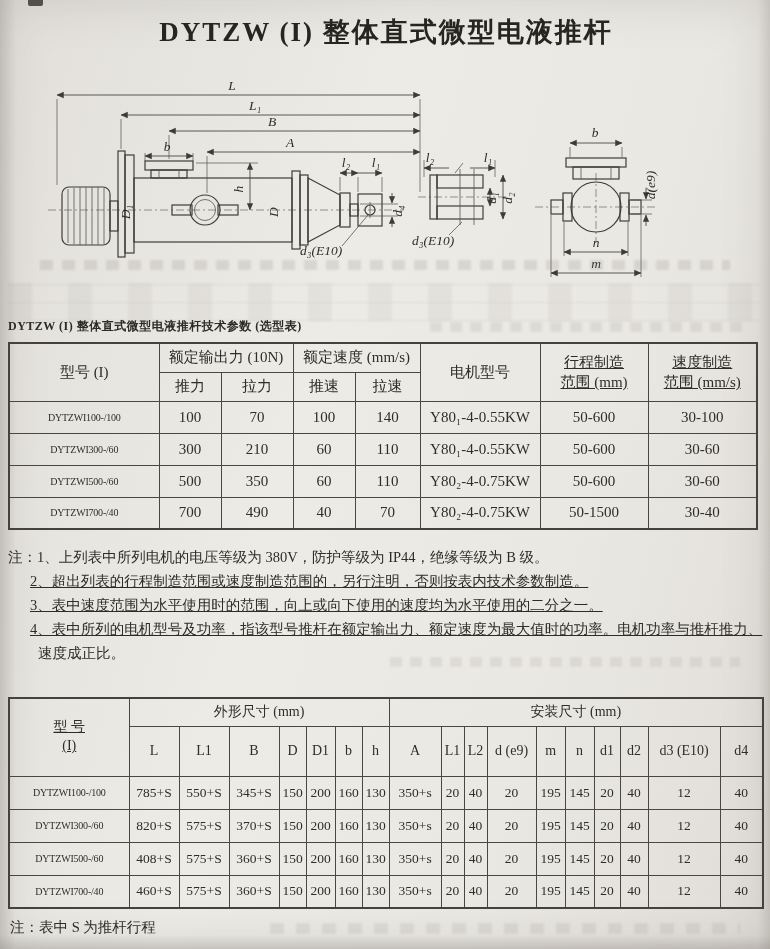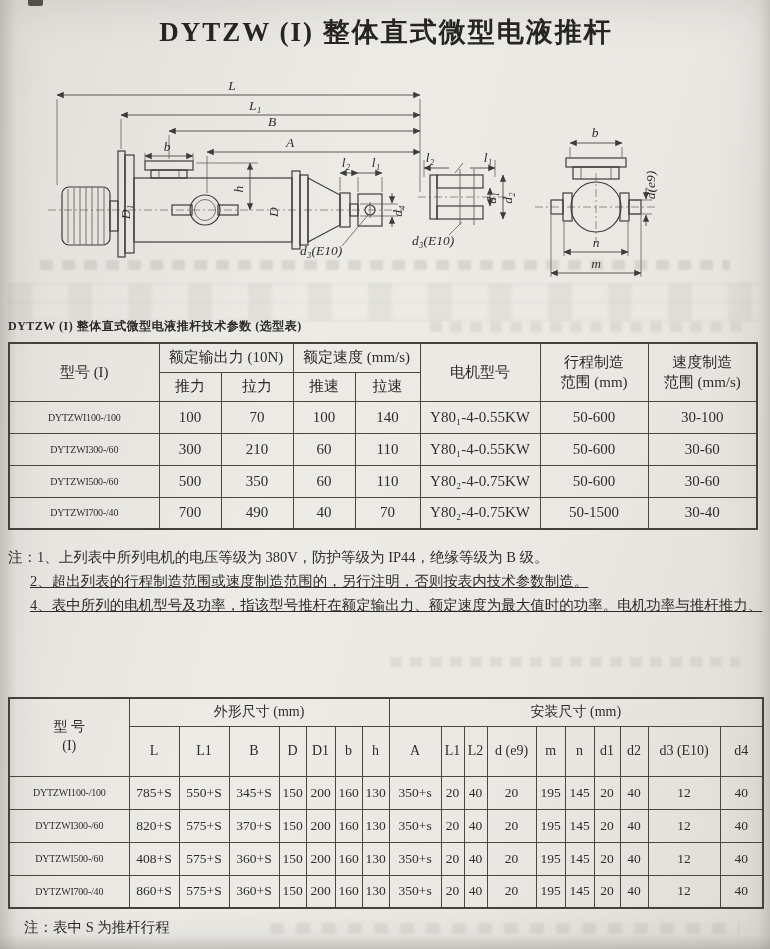--- a/index.html
+++ b/index.html
@@ -26,25 +26,25 @@
   .sec-label{position:absolute;left:8px;font-size:12px;font-weight:bold;letter-spacing:.5px;color:#2c2b28;}
   table{border-collapse:collapse;table-layout:fixed;position:absolute;left:8px;}
   .t1{top:342px;width:748px;border:2px solid #45423d;}
   .t2{top:697px;width:754px;border:2px solid #45423d;}
   th,td{border:1px solid #4a4741;text-align:center;vertical-align:middle;padding:0 1px;font-weight:normal;color:#2f2d29;}
   .t1 th{font-size:15px;}
   .t1 td{font-size:15px;}
   .t1 td.model,.t2 td.model{font-size:10px;letter-spacing:-.2px;}
   .t2 th{font-size:14px;}
   .t2 td{font-size:13.5px;}
-  .hdr2{line-height:1.35;}
+  .hdr2{line-height:1.35;text-decoration:underline;}
   .notes{position:absolute;top:545px;left:8px;font-size:14.5px;line-height:24px;color:#2e2c29;}
   .nl1{padding-left:22px;text-decoration:underline;}
   .nl2{padding-left:30px;}
-  .note2{position:absolute;top:918px;left:24px;font-size:14.5px;color:#2e2c29;}
+  .note2{position:absolute;top:918px;left:10px;font-size:14.5px;color:#2e2c29;}
   .ghost{position:absolute;filter:blur(1.3px);pointer-events:none;}
   .gh-a{top:260px;left:40px;width:690px;height:10px;opacity:.55;
     background:repeating-linear-gradient(90deg, rgba(122,115,105,.30) 0 13px, transparent 13px 22px);}
   .gh-b{top:283px;left:8px;width:752px;height:38px;opacity:.5;
     background:
       repeating-linear-gradient(0deg, rgba(122,115,105,.22) 0 1px, transparent 1px 18px),
       repeating-linear-gradient(90deg, rgba(122,115,105,.14) 0 24px, transparent 24px 60px);}
   .gh-c{top:322px;left:430px;width:320px;height:10px;opacity:.4;
     background:repeating-linear-gradient(90deg, rgba(122,115,105,.30) 0 12px, transparent 12px 20px);}
   .gh-d{top:657px;left:390px;width:350px;height:10px;opacity:.38;
@@ -299,21 +299,23 @@
         <td>Y80₂-4-0.75KW</td>
         <td>50-1500</td>
         <td>30-40</td>
       </tr>
     </tbody>
   </table>
 
   <div class="notes">
     <div>注：1、上列表中所列电机的电压等级为 380V，防护等级为 IP44，绝缘等级为 B 级。</div>
     <div class="nl1">2、超出列表的行程制造范围或速度制造范围的，另行注明，否则按表内技术参数制造。</div>
+    <div class="nl1">3、表中速度范围为水平使用时的范围，向上或向下使用的速度均为水平使用的二分之一。</div>
     <div class="nl1">4、表中所列的电机型号及功率，指该型号推杆在额定输出力、额定速度为最大值时的功率。电机功率与推杆推力、</div>
+    <div class="nl2">速度成正比。</div>
   </div>
 
 
   <table class="t2">
     <colgroup>
       <col style="width:120px">
         <col style="width:50px">
         <col style="width:50px">
         <col style="width:50px">
       <col style="width:27px">
@@ -416,21 +418,21 @@
         <td>20</td>
         <td>195</td>
         <td>145</td>
         <td>20</td>
         <td>40</td>
         <td>12</td>
         <td>40</td>
       </tr>
       <tr style="height:33px">
         <td class="model">DYTZWI700-/40</td>
-        <td>860+S</td>
+        <td>460+S</td>
         <td>575+S</td>
         <td>360+S</td>
         <td>150</td>
         <td>200</td>
         <td>160</td>
         <td>130</td>
         <td>350+s</td>
         <td>20</td>
         <td>40</td>
         <td>20</td>

